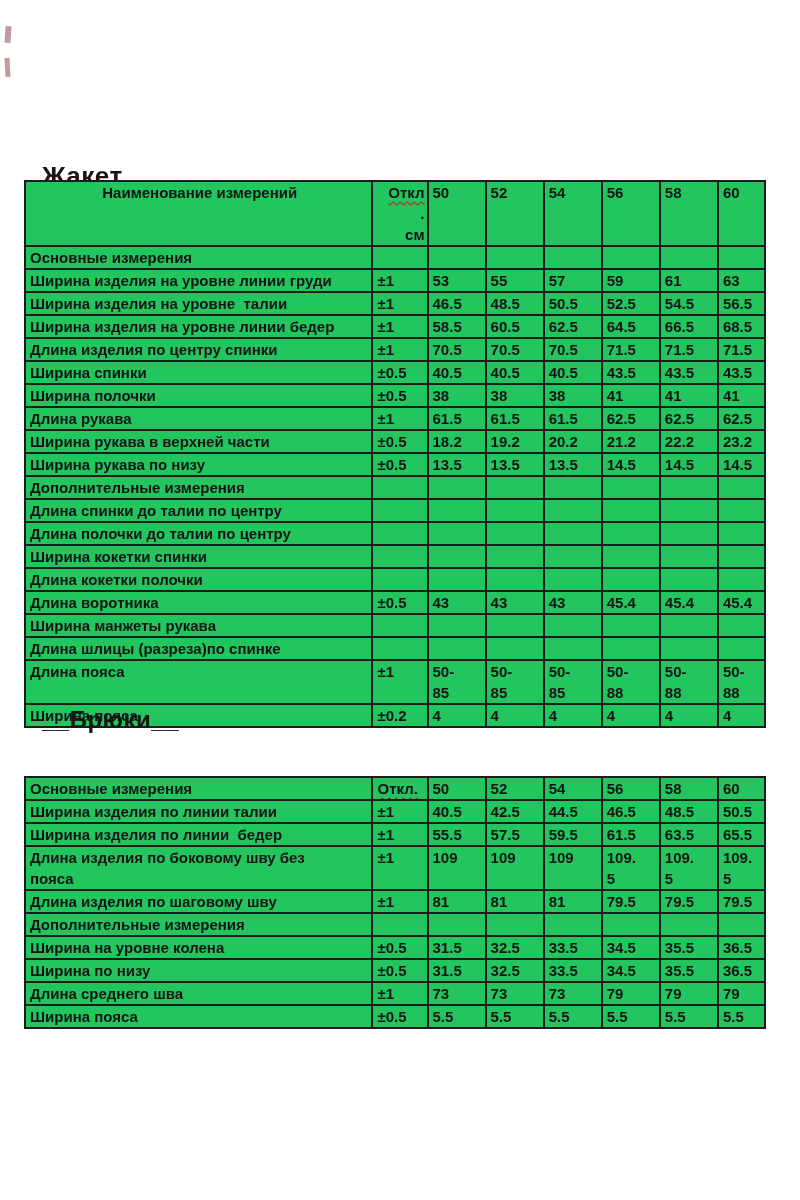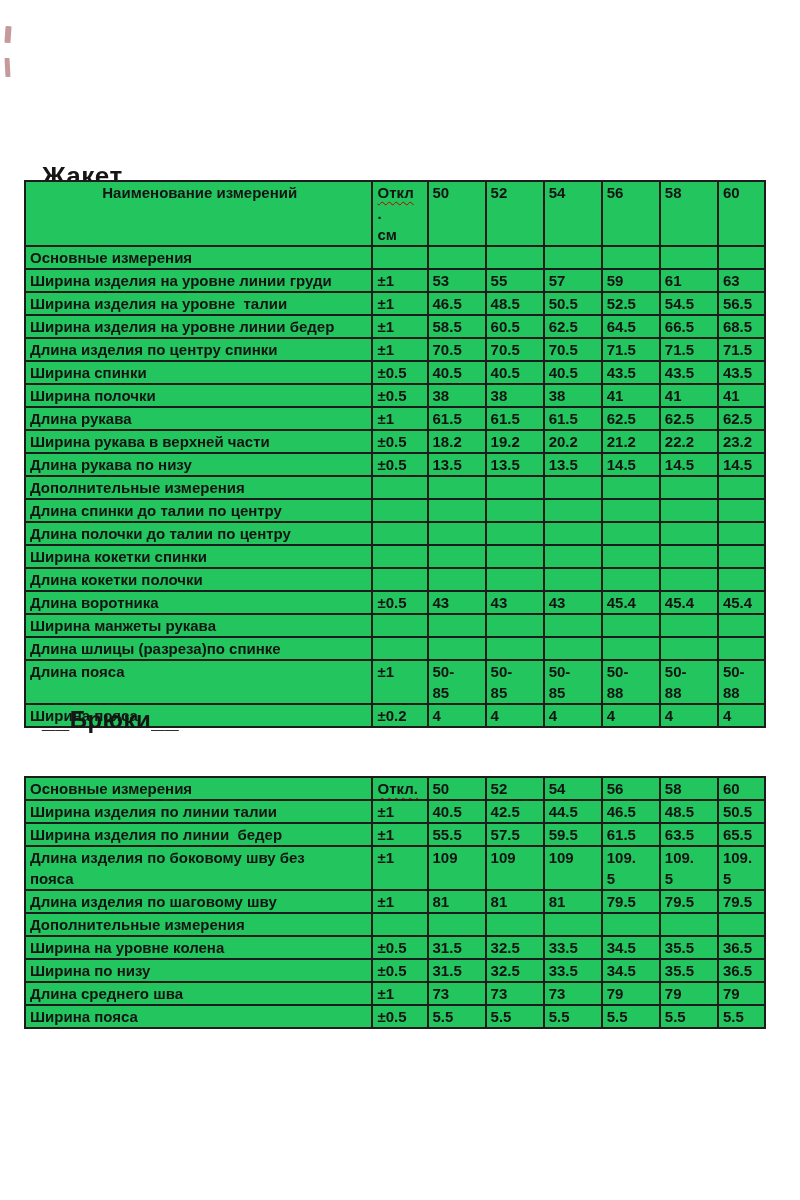--- a/index.html
+++ b/index.html
@@ -23,21 +23,21 @@
     border:2px solid #1c1c1c;
     font-size:15px; font-weight:bold; color:#141414;
     line-height:21px; height:21px; vertical-align:top;
     padding:0 2px 0 4px; overflow:hidden;
   }
   td.lbl { white-space:pre-wrap; padding-left:5px; }
   td.dev { padding-left:5px; white-space:pre-line; }
   td.num { padding-left:10px; white-space:pre-line; }
   #jacket-table thead td { height:62px; }
   td.name-head { text-align:center; }
-  td.dev-head { text-align:left; padding-left:0; }
+  td.dev-head { text-align:right; padding-left:0; }
   .wavy {
     text-decoration-line:underline;
     text-decoration-style:wavy;
     text-decoration-color:#c00000;
     text-decoration-thickness:1px;
     text-underline-offset:3px;
   }
   .dev-head .line { display:block; }
   .artifact {
     position:absolute; background:#7d1f1f; opacity:0.45; border-radius:1px;
@@ -167,21 +167,21 @@
           <td class="lbl">Ширина рукава в верхней части</td>
           <td class="dev">±0.5</td>
           <td class="num">18.2</td>
           <td class="num">19.2</td>
           <td class="num">20.2</td>
           <td class="num">21.2</td>
           <td class="num">22.2</td>
           <td class="num">23.2</td>
         </tr>
         <tr>
-          <td class="lbl">Длина рукава по низу</td>
+          <td class="lbl">Ширина рукава по низу</td>
           <td class="dev">±0.5</td>
           <td class="num">13.5</td>
           <td class="num">13.5</td>
           <td class="num">13.5</td>
           <td class="num">14.5</td>
           <td class="num">14.5</td>
           <td class="num">14.5</td>
         </tr>
         <tr>
           <td class="lbl">Дополнительные измерения</td>

